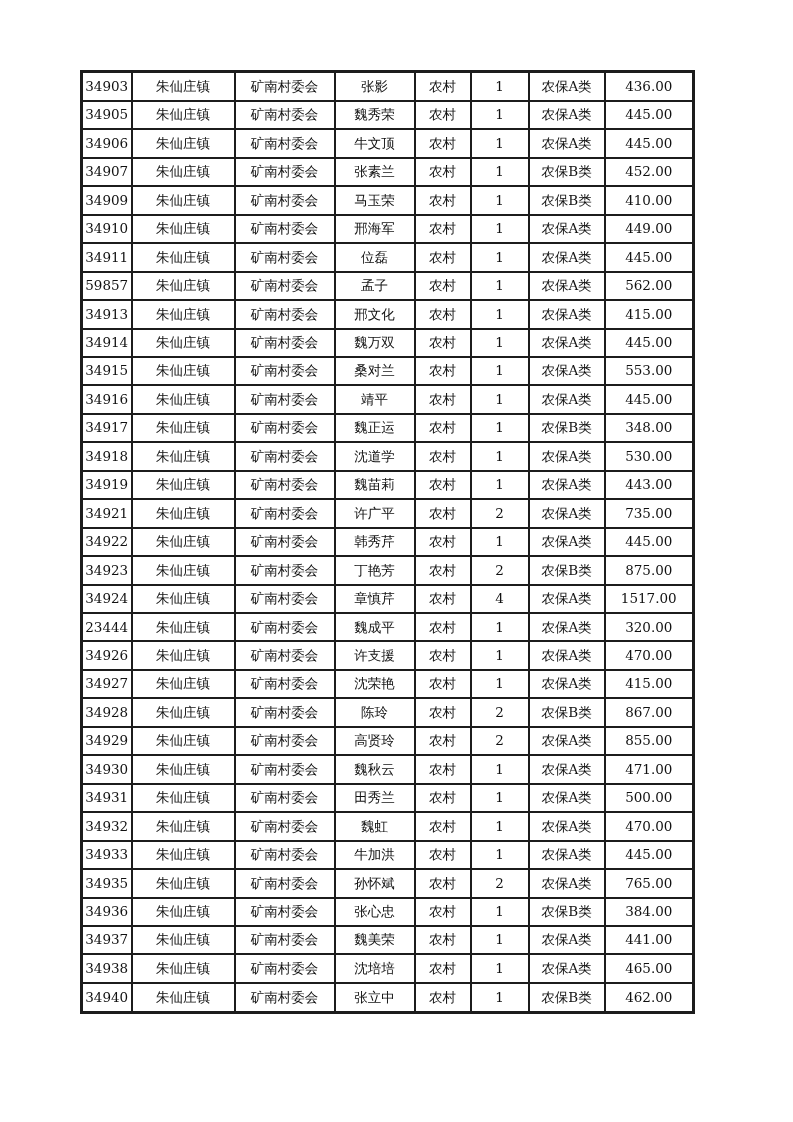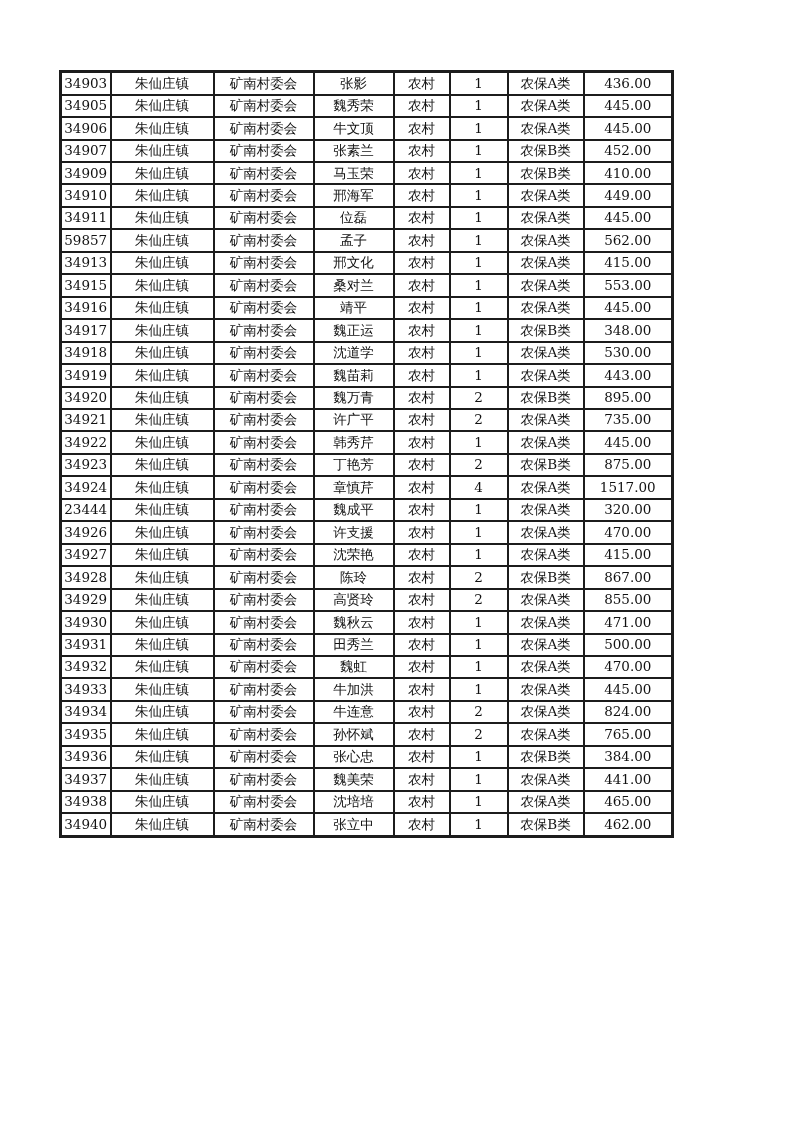--- a/index.html
+++ b/index.html
@@ -13,24 +13,24 @@
     position: relative;
     width: 793px;
     height: 1122px;
     background: var(--page-bg);
     overflow: hidden;
     font-family: "DejaVu Serif", "Liberation Serif", serif;
     color: var(--text-color);
   }
   table.roster {
     position: absolute;
-    left: 59px;
+    left: 80px;
     top: 70px;
     width: 615px;
-    height: 768px;
+    height: 944px;
     border-collapse: collapse;
     table-layout: fixed;
     border: 3px solid var(--border-color);
   }
   table.roster td {
     border: 2px solid var(--border-color);
     text-align: center;
     vertical-align: middle;
     font-size: 13.5px;
     line-height: 1;
@@ -147,20 +147,30 @@
     <td>34913</td>
     <td>朱仙庄镇</td>
     <td>矿南村委会</td>
     <td>邢文化</td>
     <td>农村</td>
     <td>1</td>
     <td>农保A类</td>
     <td>415.00</td>
   </tr>
         <tr>
+    <td>34914</td>
+    <td>朱仙庄镇</td>
+    <td>矿南村委会</td>
+    <td>魏万双</td>
+    <td>农村</td>
+    <td>1</td>
+    <td>农保A类</td>
+    <td>445.00</td>
+  </tr>
+        <tr>
     <td>34915</td>
     <td>朱仙庄镇</td>
     <td>矿南村委会</td>
     <td>桑对兰</td>
     <td>农村</td>
     <td>1</td>
     <td>农保A类</td>
     <td>553.00</td>
   </tr>
         <tr>
@@ -197,168 +207,148 @@
     <td>34919</td>
     <td>朱仙庄镇</td>
     <td>矿南村委会</td>
     <td>魏苗莉</td>
     <td>农村</td>
     <td>1</td>
     <td>农保A类</td>
     <td>443.00</td>
   </tr>
         <tr>
-    <td>34920</td>
-    <td>朱仙庄镇</td>
-    <td>矿南村委会</td>
-    <td>魏万青</td>
+    <td>34921</td>
+    <td>朱仙庄镇</td>
+    <td>矿南村委会</td>
+    <td>许广平</td>
     <td>农村</td>
     <td>2</td>
-    <td>农保B类</td>
-    <td>895.00</td>
-  </tr>
-        <tr>
-    <td>34921</td>
-    <td>朱仙庄镇</td>
-    <td>矿南村委会</td>
-    <td>许广平</td>
+    <td>农保A类</td>
+    <td>735.00</td>
+  </tr>
+        <tr>
+    <td>34922</td>
+    <td>朱仙庄镇</td>
+    <td>矿南村委会</td>
+    <td>韩秀芹</td>
+    <td>农村</td>
+    <td>1</td>
+    <td>农保A类</td>
+    <td>445.00</td>
+  </tr>
+        <tr>
+    <td>34923</td>
+    <td>朱仙庄镇</td>
+    <td>矿南村委会</td>
+    <td>丁艳芳</td>
     <td>农村</td>
     <td>2</td>
-    <td>农保A类</td>
-    <td>735.00</td>
-  </tr>
-        <tr>
-    <td>34922</td>
-    <td>朱仙庄镇</td>
-    <td>矿南村委会</td>
-    <td>韩秀芹</td>
-    <td>农村</td>
-    <td>1</td>
-    <td>农保A类</td>
-    <td>445.00</td>
-  </tr>
-        <tr>
-    <td>34923</td>
-    <td>朱仙庄镇</td>
-    <td>矿南村委会</td>
-    <td>丁艳芳</td>
+    <td>农保B类</td>
+    <td>875.00</td>
+  </tr>
+        <tr>
+    <td>34924</td>
+    <td>朱仙庄镇</td>
+    <td>矿南村委会</td>
+    <td>章慎芹</td>
+    <td>农村</td>
+    <td>4</td>
+    <td>农保A类</td>
+    <td>1517.00</td>
+  </tr>
+        <tr>
+    <td>23444</td>
+    <td>朱仙庄镇</td>
+    <td>矿南村委会</td>
+    <td>魏成平</td>
+    <td>农村</td>
+    <td>1</td>
+    <td>农保A类</td>
+    <td>320.00</td>
+  </tr>
+        <tr>
+    <td>34926</td>
+    <td>朱仙庄镇</td>
+    <td>矿南村委会</td>
+    <td>许支援</td>
+    <td>农村</td>
+    <td>1</td>
+    <td>农保A类</td>
+    <td>470.00</td>
+  </tr>
+        <tr>
+    <td>34927</td>
+    <td>朱仙庄镇</td>
+    <td>矿南村委会</td>
+    <td>沈荣艳</td>
+    <td>农村</td>
+    <td>1</td>
+    <td>农保A类</td>
+    <td>415.00</td>
+  </tr>
+        <tr>
+    <td>34928</td>
+    <td>朱仙庄镇</td>
+    <td>矿南村委会</td>
+    <td>陈玲</td>
     <td>农村</td>
     <td>2</td>
     <td>农保B类</td>
-    <td>875.00</td>
-  </tr>
-        <tr>
-    <td>34924</td>
-    <td>朱仙庄镇</td>
-    <td>矿南村委会</td>
-    <td>章慎芹</td>
-    <td>农村</td>
-    <td>4</td>
-    <td>农保A类</td>
-    <td>1517.00</td>
-  </tr>
-        <tr>
-    <td>23444</td>
-    <td>朱仙庄镇</td>
-    <td>矿南村委会</td>
-    <td>魏成平</td>
-    <td>农村</td>
-    <td>1</td>
-    <td>农保A类</td>
-    <td>320.00</td>
-  </tr>
-        <tr>
-    <td>34926</td>
-    <td>朱仙庄镇</td>
-    <td>矿南村委会</td>
-    <td>许支援</td>
+    <td>867.00</td>
+  </tr>
+        <tr>
+    <td>34929</td>
+    <td>朱仙庄镇</td>
+    <td>矿南村委会</td>
+    <td>高贤玲</td>
+    <td>农村</td>
+    <td>2</td>
+    <td>农保A类</td>
+    <td>855.00</td>
+  </tr>
+        <tr>
+    <td>34930</td>
+    <td>朱仙庄镇</td>
+    <td>矿南村委会</td>
+    <td>魏秋云</td>
+    <td>农村</td>
+    <td>1</td>
+    <td>农保A类</td>
+    <td>471.00</td>
+  </tr>
+        <tr>
+    <td>34931</td>
+    <td>朱仙庄镇</td>
+    <td>矿南村委会</td>
+    <td>田秀兰</td>
+    <td>农村</td>
+    <td>1</td>
+    <td>农保A类</td>
+    <td>500.00</td>
+  </tr>
+        <tr>
+    <td>34932</td>
+    <td>朱仙庄镇</td>
+    <td>矿南村委会</td>
+    <td>魏虹</td>
     <td>农村</td>
     <td>1</td>
     <td>农保A类</td>
     <td>470.00</td>
   </tr>
         <tr>
-    <td>34927</td>
-    <td>朱仙庄镇</td>
-    <td>矿南村委会</td>
-    <td>沈荣艳</td>
-    <td>农村</td>
-    <td>1</td>
-    <td>农保A类</td>
-    <td>415.00</td>
-  </tr>
-        <tr>
-    <td>34928</td>
-    <td>朱仙庄镇</td>
-    <td>矿南村委会</td>
-    <td>陈玲</td>
-    <td>农村</td>
-    <td>2</td>
-    <td>农保B类</td>
-    <td>867.00</td>
-  </tr>
-        <tr>
-    <td>34929</td>
-    <td>朱仙庄镇</td>
-    <td>矿南村委会</td>
-    <td>高贤玲</td>
-    <td>农村</td>
-    <td>2</td>
-    <td>农保A类</td>
-    <td>855.00</td>
-  </tr>
-        <tr>
-    <td>34930</td>
-    <td>朱仙庄镇</td>
-    <td>矿南村委会</td>
-    <td>魏秋云</td>
-    <td>农村</td>
-    <td>1</td>
-    <td>农保A类</td>
-    <td>471.00</td>
-  </tr>
-        <tr>
-    <td>34931</td>
-    <td>朱仙庄镇</td>
-    <td>矿南村委会</td>
-    <td>田秀兰</td>
-    <td>农村</td>
-    <td>1</td>
-    <td>农保A类</td>
-    <td>500.00</td>
-  </tr>
-        <tr>
-    <td>34932</td>
-    <td>朱仙庄镇</td>
-    <td>矿南村委会</td>
-    <td>魏虹</td>
-    <td>农村</td>
-    <td>1</td>
-    <td>农保A类</td>
-    <td>470.00</td>
-  </tr>
-        <tr>
     <td>34933</td>
     <td>朱仙庄镇</td>
     <td>矿南村委会</td>
     <td>牛加洪</td>
     <td>农村</td>
     <td>1</td>
     <td>农保A类</td>
     <td>445.00</td>
-  </tr>
-        <tr>
-    <td>34934</td>
-    <td>朱仙庄镇</td>
-    <td>矿南村委会</td>
-    <td>牛连意</td>
-    <td>农村</td>
-    <td>2</td>
-    <td>农保A类</td>
-    <td>824.00</td>
   </tr>
         <tr>
     <td>34935</td>
     <td>朱仙庄镇</td>
     <td>矿南村委会</td>
     <td>孙怀斌</td>
     <td>农村</td>
     <td>2</td>
     <td>农保A类</td>
     <td>765.00</td>

